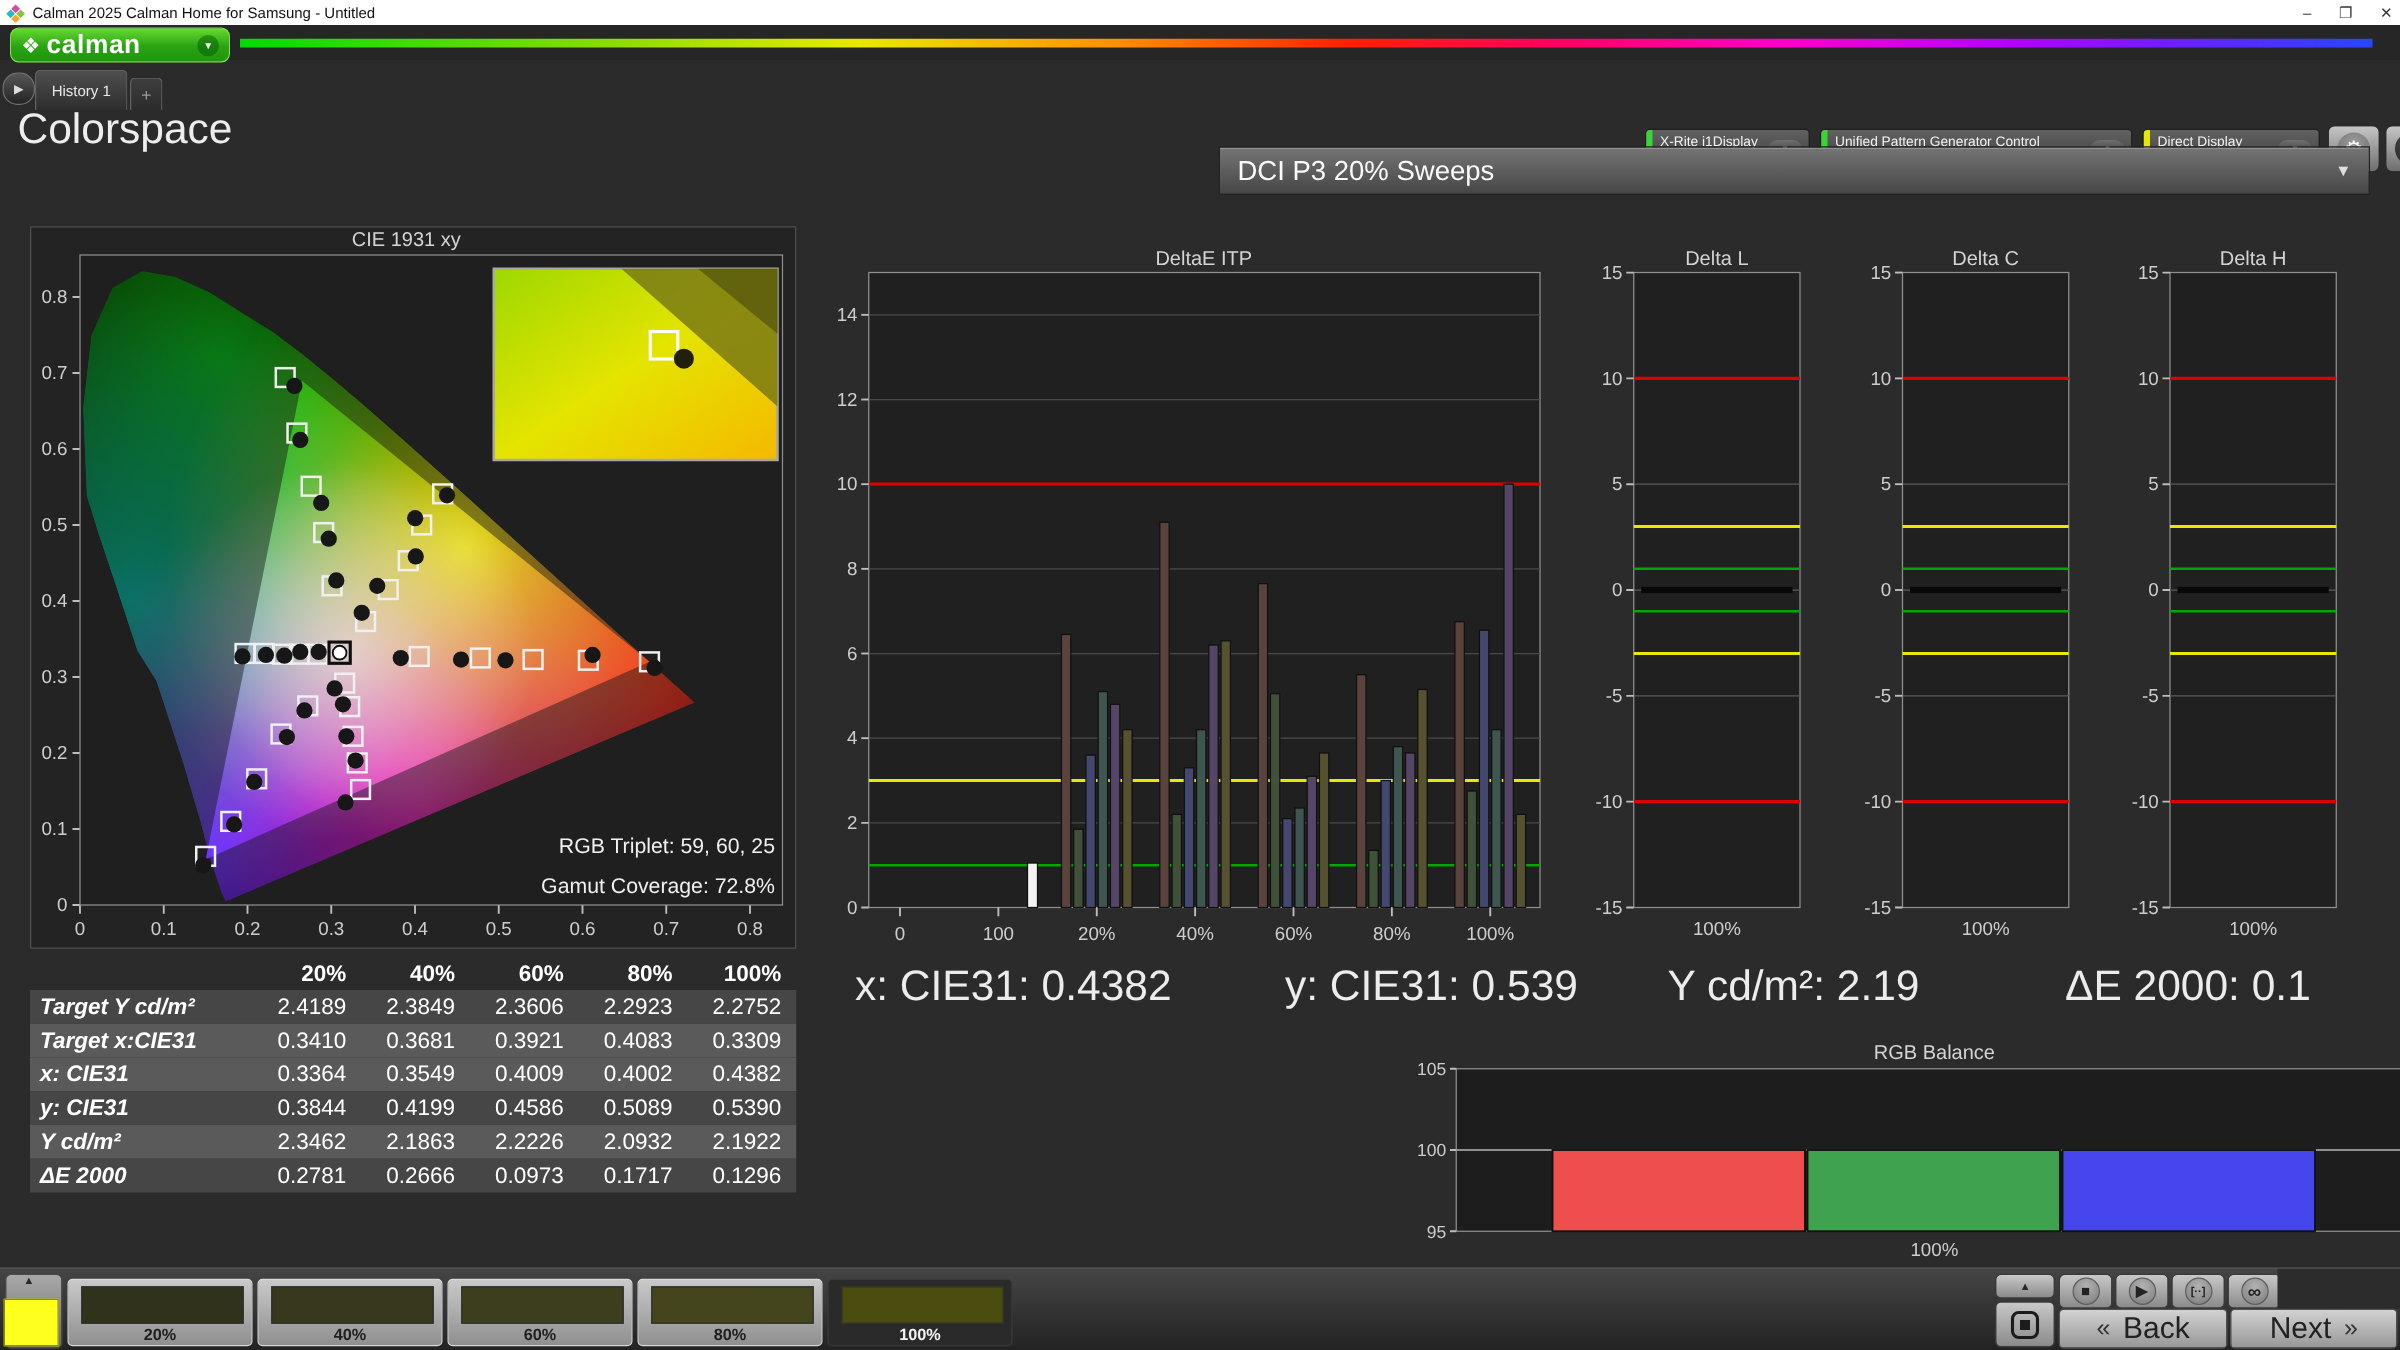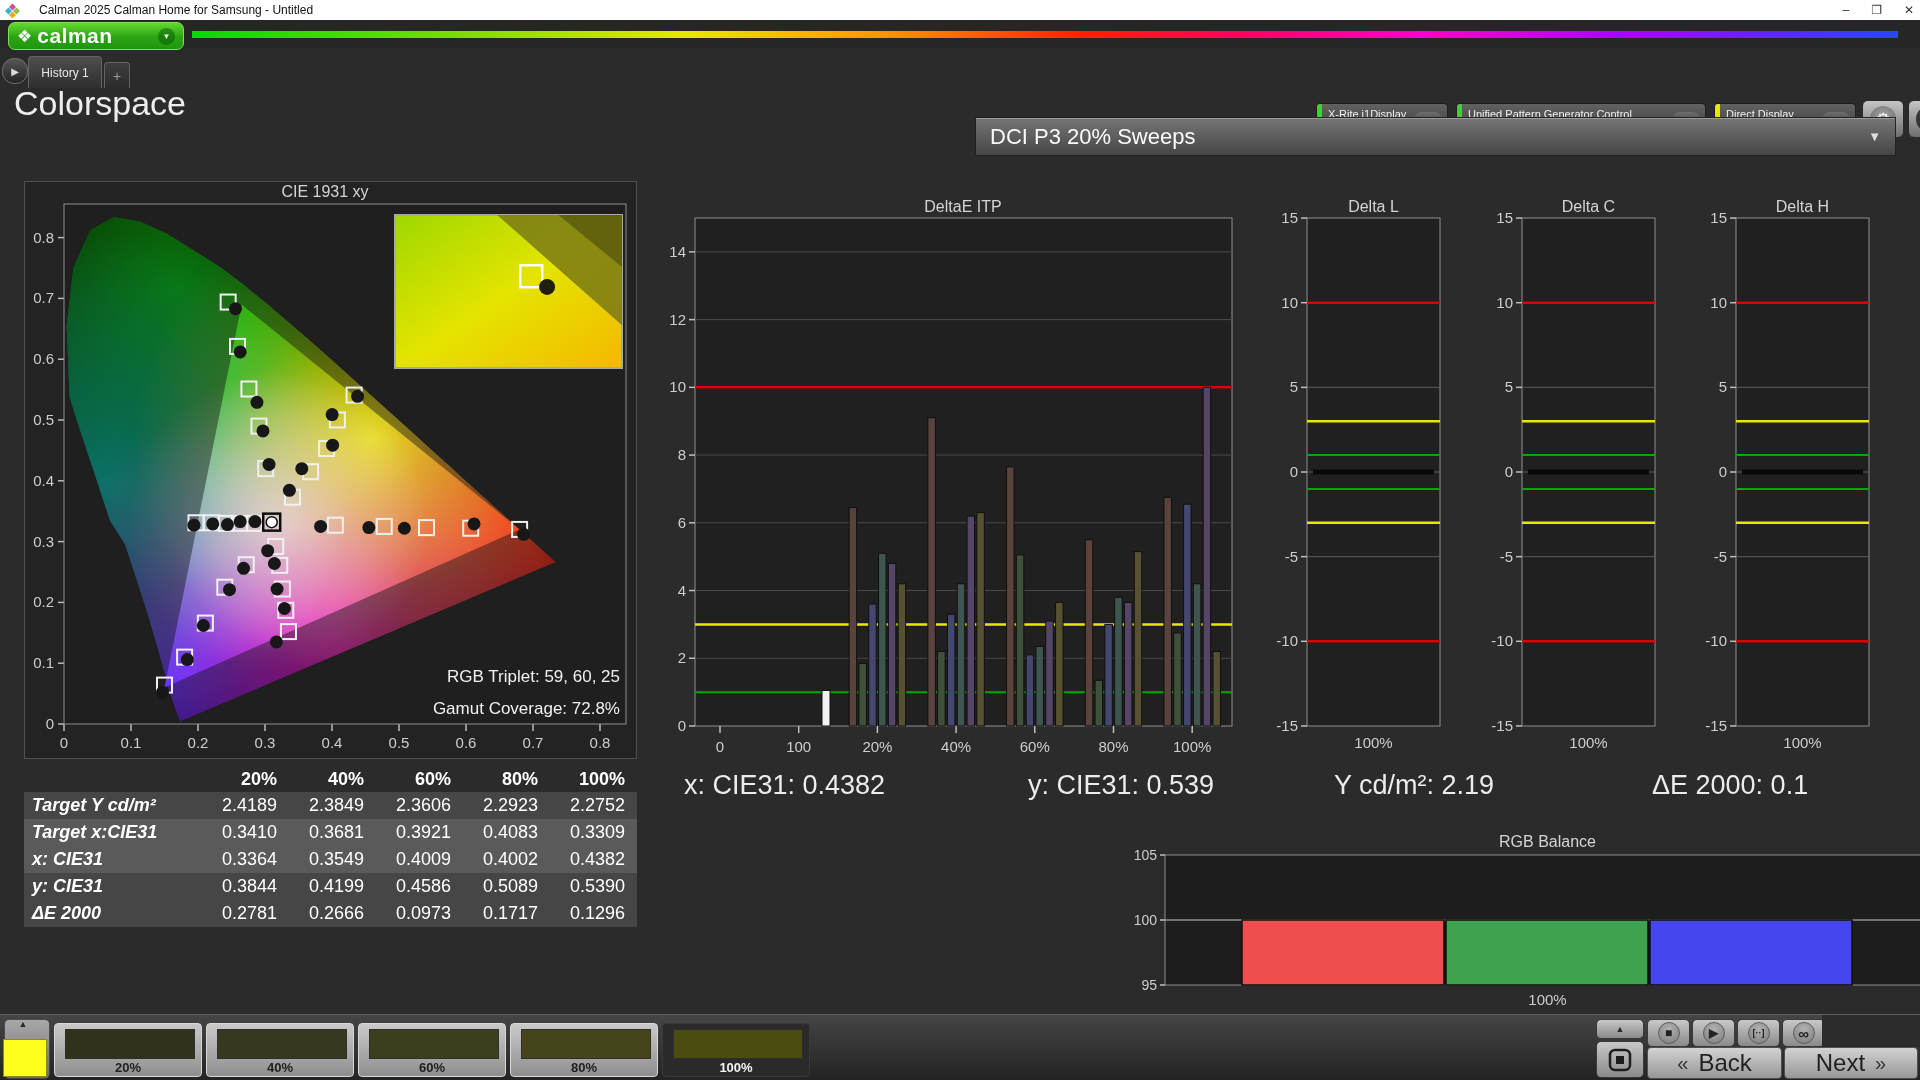--- a/index.html
+++ b/index.html
@@ -2,21 +2,21 @@
 <html><head>
 <meta charset="utf-8">
 <style>
   html,body{margin:0;padding:0;background:#000;}
   body{font-family:"Liberation Sans", sans-serif; -webkit-font-smoothing:antialiased;}
   #screen{position:relative;width:1920px;height:1080px;background:#2b2b2b;overflow:hidden;}
   .abs{position:absolute;}
 
   
   #titlebar{left:0;top:0;width:1920px;height:20px;background:#ffffff;display:flex;align-items:center;}
-  #titlebar .t-text{font-size:12px;color:#111;margin-left:19px;}
+  #titlebar .t-text{font-size:12px;color:#111;margin-left:6px;}
   #win-controls{position:absolute;right:6px;top:0;height:20px;display:flex;gap:22px;align-items:center;color:#333;font-size:12px;}
   #win-controls span{cursor:default;}
 
   
   #header{left:0;top:20px;width:1920px;height:28px;background:#262626;}
   #calman-btn{position:absolute;left:8px;top:2px;width:176px;height:28px;border-radius:7px;
     background:linear-gradient(#64d92f,#2aa313 55%,#1f960d);border:1px solid #7de24d;
     display:flex;align-items:center;box-sizing:border-box;padding:0 8px;}
   #calman-btn .logo{color:#fff;font-size:17px;margin-right:5px;}
   #calman-btn .nm{color:#fff;font-size:21px;font-weight:bold;letter-spacing:.5px;line-height:26px;}
@@ -59,21 +59,21 @@
   
   #cs-table{left:24px;top:766px;width:613px;}
   .trow{display:flex;height:27px;line-height:27px;font-size:18px;color:#fff;}
   .trow .lbl{width:178px;padding-left:8px;font-weight:bold;box-sizing:border-box;font-style:italic;}
   .trow .val{flex:1;text-align:right;padding-right:12px;}
   .trow.hdr{height:26px;line-height:26px;background:transparent;font-weight:bold;}
   .trow.dark{background:#464646;}
   .trow.lite{background:#5a5a5a;}
 
   
-  .readout{position:absolute;top:770px;font-size:27px;color:#ececec;white-space:nowrap;}
+  .readout{position:absolute;top:770px;font-size:34px;color:#ececec;white-space:nowrap;}
 
   
   #bottombar{left:0;top:1014px;width:1920px;height:66px;background:linear-gradient(#454545,#232323);border-top:1px solid #5d5d5d;box-sizing:border-box;}
   #strip-panel{position:absolute;left:4px;top:4px;width:46px;height:60px;border-radius:5px;background:linear-gradient(#a8a8a8,#6c6c6c);border:1px solid #4a4a4a;box-sizing:border-box;}
   #strip-up{position:absolute;left:10px;top:2px;width:26px;height:14px;text-align:center;color:#2a2a2a;font-size:9px;line-height:14px;}
   #strip-swatch{position:absolute;left:3px;top:24px;width:42px;height:36px;border:1px solid #8a8a1a;}
   .film-card{position:absolute;top:8px;width:148px;height:54px;border-radius:4px;background:linear-gradient(#c9c9c9,#8f8f8f);border:1px solid #d8d8d8;box-sizing:border-box;}
   .film-card.sel{background:#2a2a2a;border:1px solid #3a3a3a;}
   .film-patch{position:absolute;left:10px;top:5px;width:128px;height:28px;border:1px solid #2f2f2f;}
   .film-label{position:absolute;left:0;top:36px;width:100%;text-align:center;font-size:13px;font-weight:bold;color:#1f1f1f;}
@@ -362,20 +362,28 @@
         <div class="val">0.4382</div>
       </div>
       <div class="trow dark">
         <div class="lbl">y: CIE31</div>
         <div class="val">0.3844</div>
         <div class="val">0.4199</div>
         <div class="val">0.4586</div>
         <div class="val">0.5089</div>
         <div class="val">0.5390</div>
       </div>
+      <div class="trow lite">
+        <div class="lbl">Y cd/m²</div>
+        <div class="val">2.3462</div>
+        <div class="val">2.1863</div>
+        <div class="val">2.2226</div>
+        <div class="val">2.0932</div>
+        <div class="val">2.1922</div>
+      </div>
       <div class="trow dark">
         <div class="lbl">ΔE 2000</div>
         <div class="val">0.2781</div>
         <div class="val">0.2666</div>
         <div class="val">0.0973</div>
         <div class="val">0.1717</div>
         <div class="val">0.1296</div>
       </div>
     </div>
 

